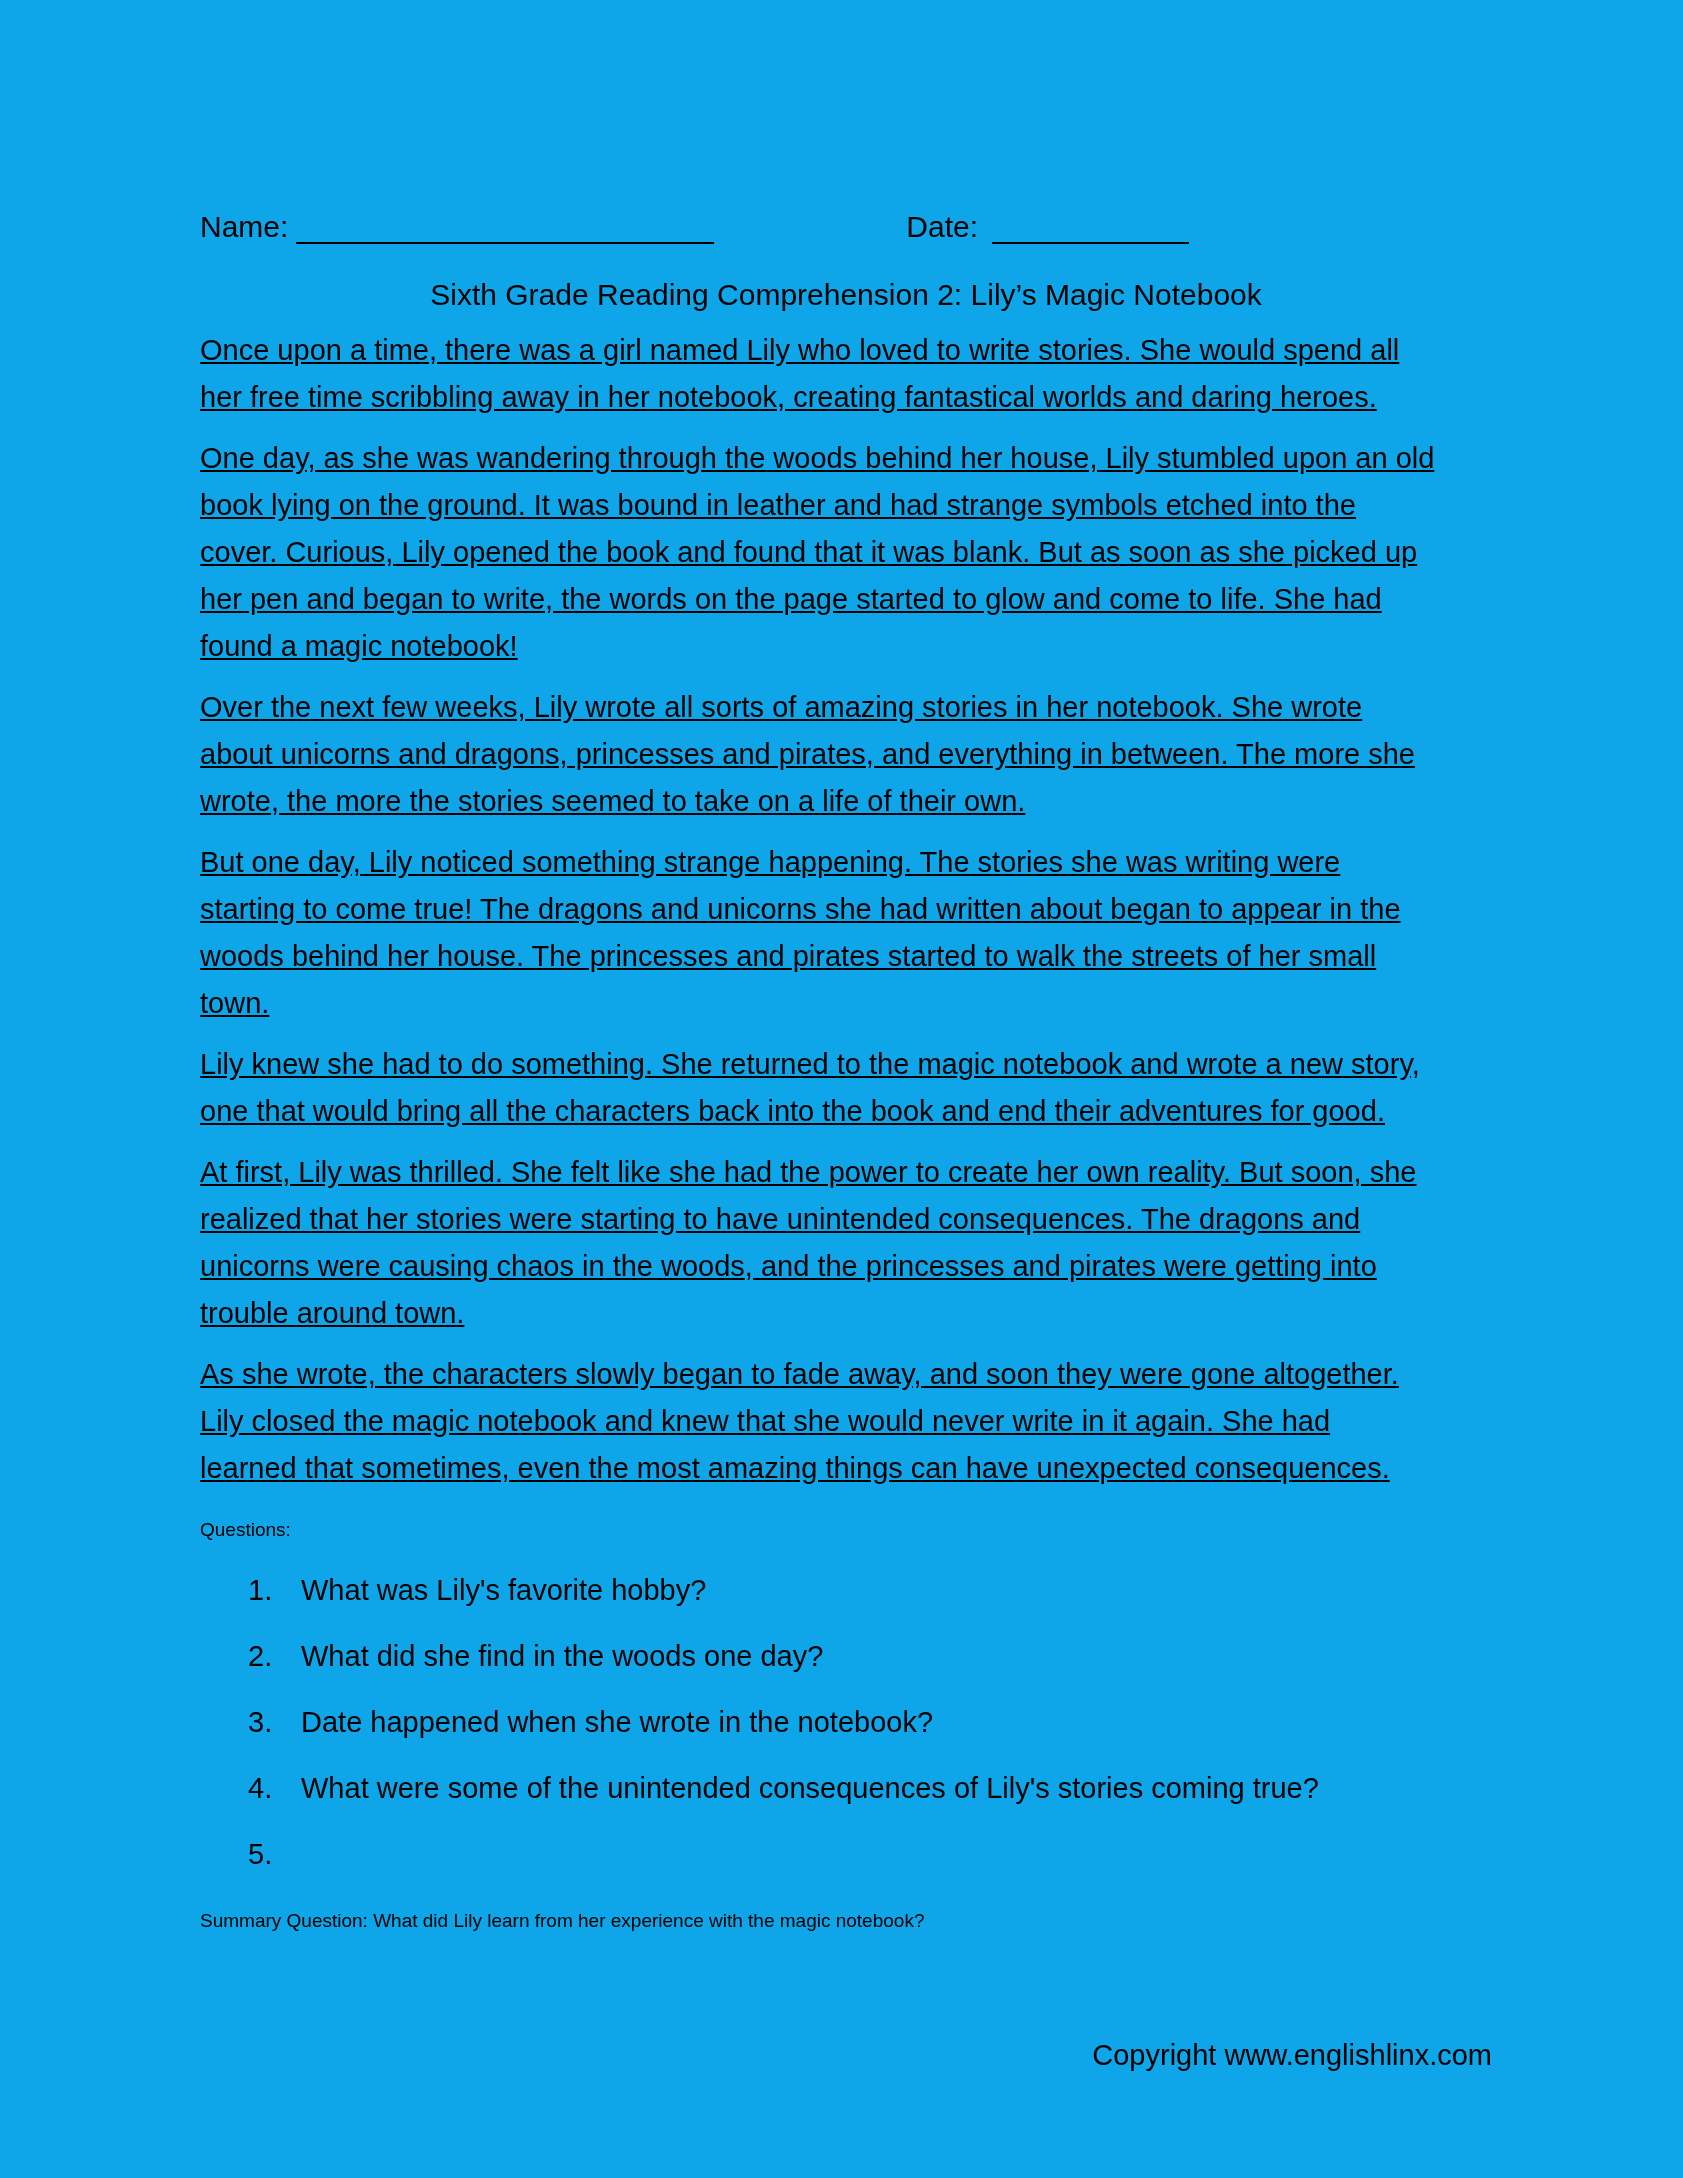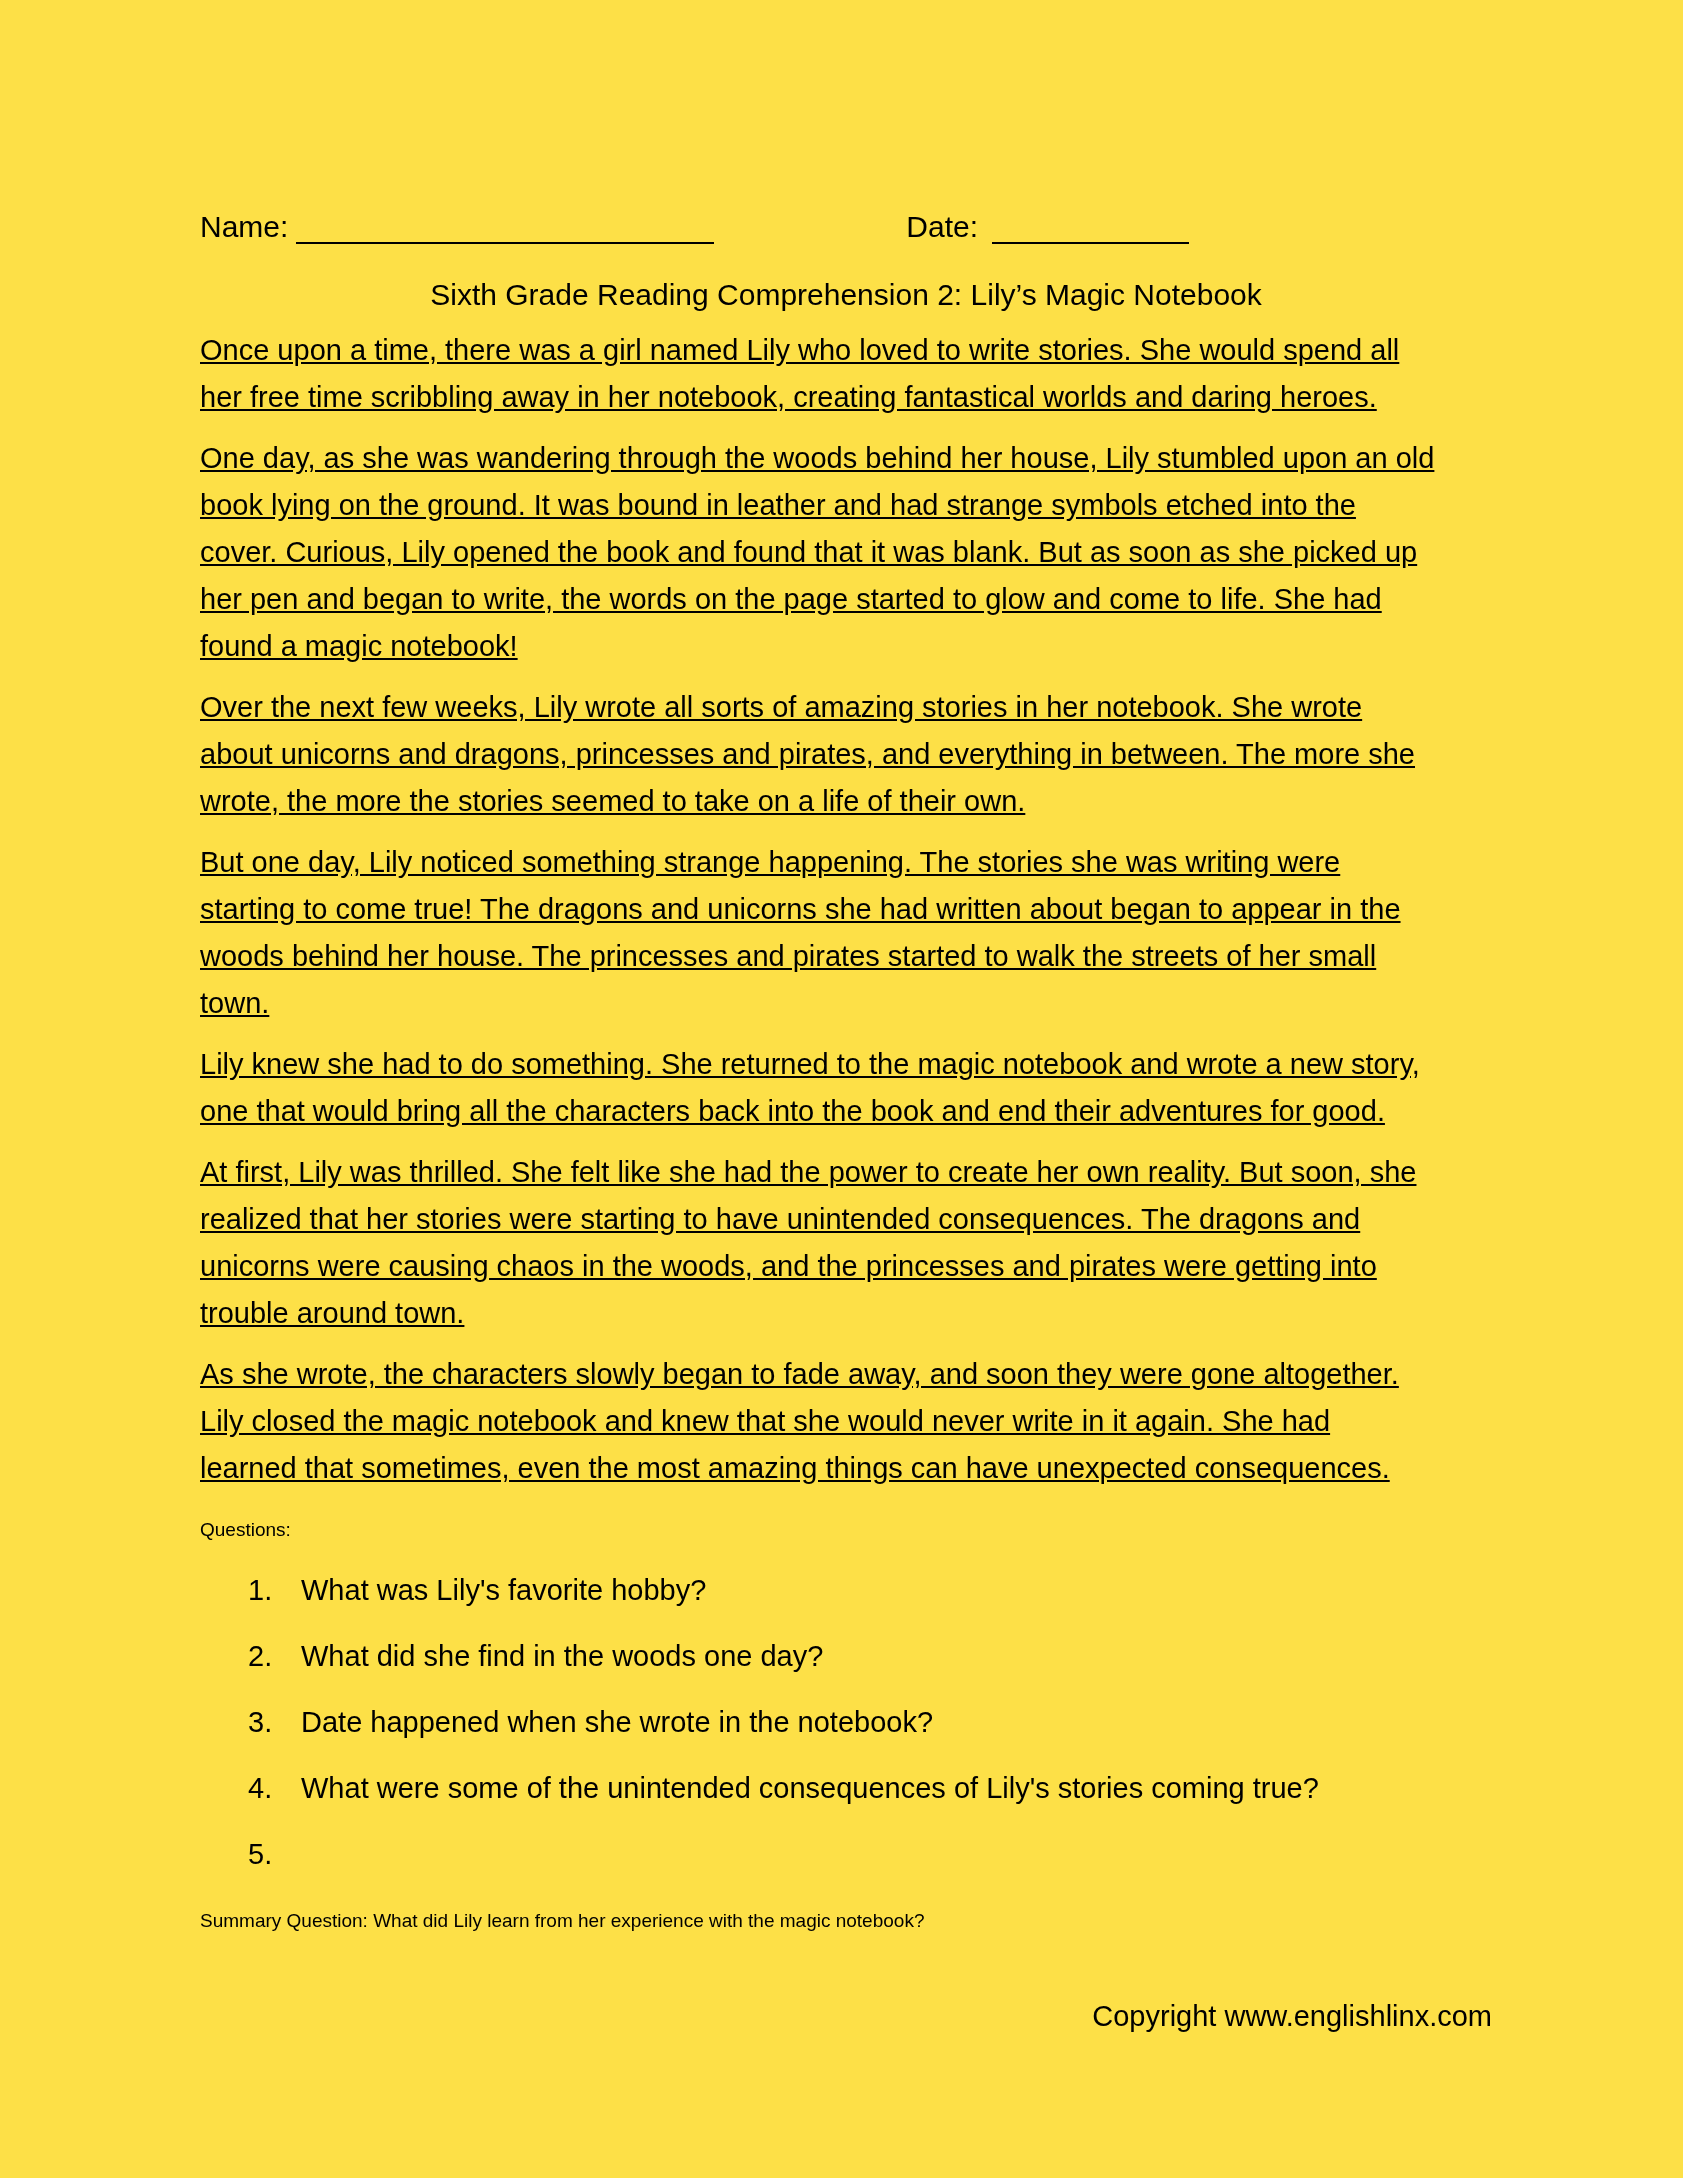--- a/index.html
+++ b/index.html
@@ -1,21 +1,21 @@
 <!DOCTYPE html>
 <html><head>
 <meta charset="utf-8">
 <style>
   html, body { margin: 0; padding: 0; background: #ffffff; }
   .page {
     position: relative;
     width: 1683px;
     height: 2178px;
     box-sizing: border-box;
-    background: #fde047;
+    background: #0ea5e9;
     color: #000000;
     font-family: "Liberation Sans", sans-serif;
     padding: 208px 191px 0 200px;
     overflow: hidden;
   }
   .header-row {
     display: flex;
     align-items: flex-end;
     height: 36px;
   }
@@ -47,21 +47,21 @@
   .question-list { margin: 0; padding: 0 0 0 48px; list-style: none; }
   .question-item {
     display: flex;
     font-size: 29px;
     line-height: 47px;
     margin: 0 0 19px 0;
   }
   .question-number { width: 53px; flex: none; }
   .summary { font-size: 19px; line-height: 47px; }
   .footer {
-    margin-top: 52px;
+    margin-top: 91px;
     text-align: right;
     font-size: 29px;
     line-height: 40px;
   }
 </style>
 </head>
 <body>
 
 <div class="page">
 

